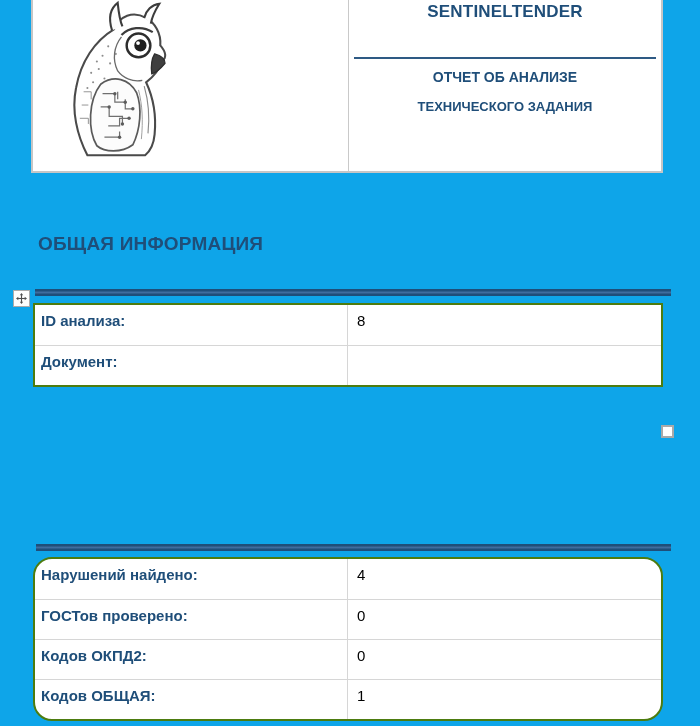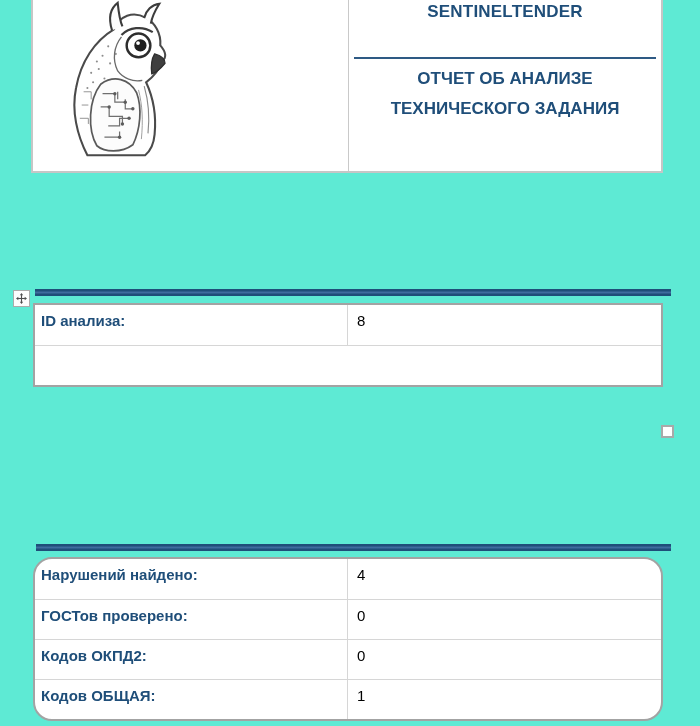--- a/index.html
+++ b/index.html
@@ -8,21 +8,21 @@
     width: 700px;
     height: 726px;
     background: #ffffff;
     font-family: "Liberation Sans", "DejaVu Sans", sans-serif;
     overflow: hidden;
   }
   .page {
     position: relative;
     width: 700px;
     height: 726px;
-    background: #5eead4;
+    background: #0ea5e9;
   }
 
   
   .hdr {
     position: absolute;
     left: 31px;
     top: -2px;
     width: 632px;
     height: 175px;
     border: 2px solid #c6c6c6;
@@ -50,22 +50,22 @@
     color: #1f4e79;
     letter-spacing: 0.2px;
   }
   .hdr-rule {
     position: absolute;
     left: 5px;
     right: 5px;
     top: 59px;
     border-top: 2px solid #2e5a84;
   }
-  .report-title-line1 { position: absolute; top: 71px;  left: 0; right: 0; font-size: 17px; font-weight: bold; color: #1f4e79; }
-  .report-title-line2 { position: absolute; top: 101px; left: 0; right: 0; font-size: 17px; font-weight: bold; color: #1f4e79; }
+  .report-title-line1 { position: absolute; top: 71px;  left: 0; right: 0; font-size: 14px; font-weight: bold; color: #1f4e79; }
+  .report-title-line2 { position: absolute; top: 101px; left: 0; right: 0; font-size: 13px; font-weight: bold; color: #1f4e79; }
 
   .owl-svg {
     position: absolute;
     left: 26px;
     top: 0px;
     width: 142px;
     height: 162px;
   }
 
   
@@ -90,21 +90,21 @@
       #1f4e79 70%, #1f4e79 100%);
   }
   .bar-1 { left: 35px; top: 289px; width: 636px; }
   .bar-2 { left: 36px; top: 544px; width: 635px; }
 
   
   .data-table {
     position: absolute;
     left: 33px;
     width: 630px;
-    border: 2px solid #a3a3a3;
+    border: 2px solid #4d7c0f;
     box-sizing: border-box;
     background: #fff;
   }
   .table-1 { top: 303px; }
   .table-2 { top: 557px; border-radius: 19px; }
   .t-row {
     display: flex;
     height: 40px;
     box-sizing: border-box;
     border-top: 1px solid #d6d6d6;
@@ -225,20 +225,21 @@
       </svg>
     </div>
     <div class="hdr-cell-right">
       <div class="brand-title">SENTINELTENDER</div>
       <div class="hdr-rule"></div>
       <div class="report-title-line1">ОТЧЕТ ОБ АНАЛИЗЕ</div>
       <div class="report-title-line2">ТЕХНИЧЕСКОГО ЗАДАНИЯ</div>
     </div>
   </div>
 
+  <div class="section-heading heading-1">ОБЩАЯ ИНФОРМАЦИЯ</div>
 
   <div class="move-handle">
     <svg width="11" height="11" viewBox="0 0 16 16" xmlns="http://www.w3.org/2000/svg">
       <g stroke="#4d4d4d" stroke-width="1.6" fill="#4d4d4d">
         <line x1="8" y1="3" x2="8" y2="13"></line>
         <line x1="3" y1="8" x2="13" y2="8"></line>
         <path d="M8,0 L10.4,3.4 L5.6,3.4 Z" stroke="none"></path>
         <path d="M8,16 L10.4,12.6 L5.6,12.6 Z" stroke="none"></path>
         <path d="M0,8 L3.4,5.6 L3.4,10.4 Z" stroke="none"></path>
         <path d="M16,8 L12.6,5.6 L12.6,10.4 Z" stroke="none"></path>
@@ -247,20 +248,21 @@
   </div>
 
   <div class="accent-bar bar-1"></div>
 
   <div class="data-table table-1">
     <div class="t-row">
       <div class="t-cell-label">ID анализа:</div>
       <div class="t-cell-value">8</div>
     </div>
     <div class="t-row">
+      <div class="t-cell-label">Документ:</div>
     </div>
   </div>
 
   <div class="resize-handle"></div>
 
 
   <div class="accent-bar bar-2"></div>
 
   <div class="data-table table-2">
     <div class="t-row">

